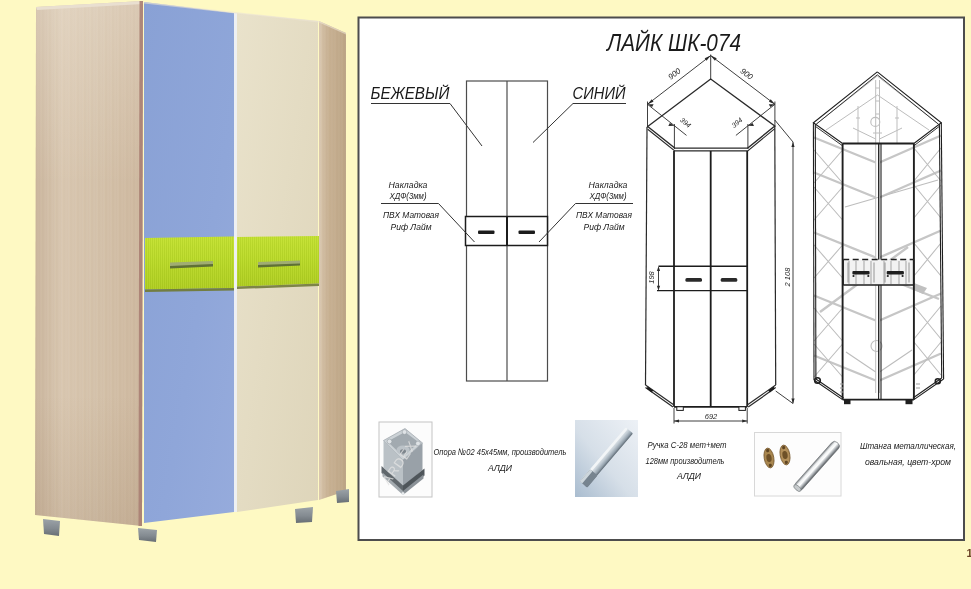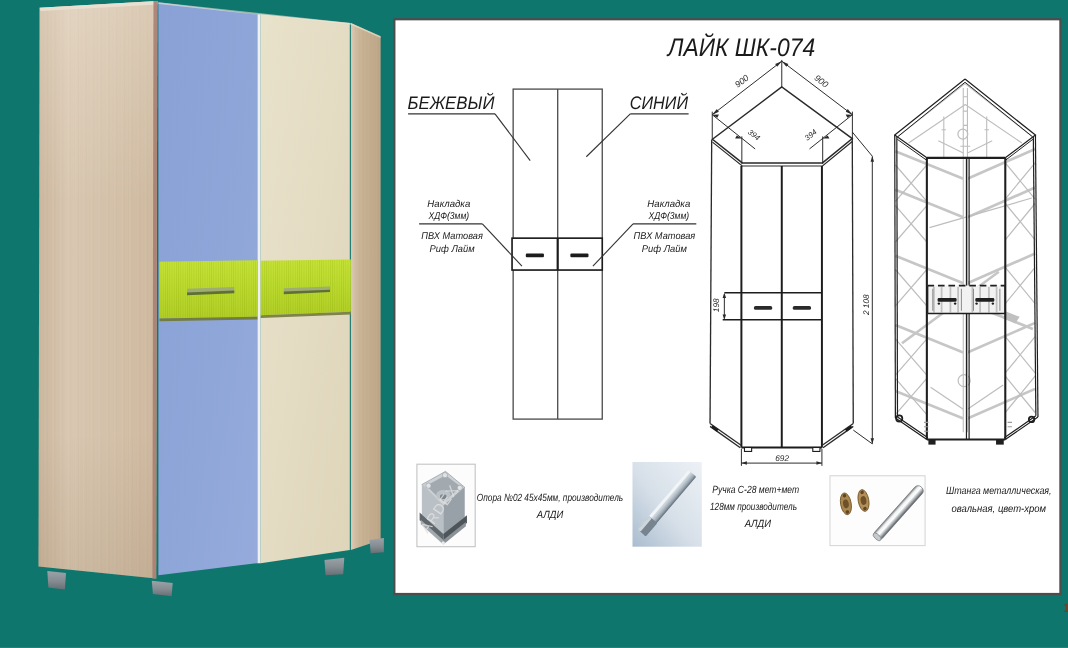--- a/index.html
+++ b/index.html
@@ -1,16 +1,16 @@
 <!DOCTYPE html>
 <html><head>
 <meta charset="utf-8">
 <style>
   html,body{margin:0;padding:0;background:#ffffff;}
-  .page{position:relative;width:971px;height:589px;background:#0f766e;overflow:hidden;}
+  .page{position:relative;width:971px;height:589px;background:#fef9c3;overflow:hidden;}
   text{font-family:"Liberation Sans",sans-serif;}
 </style>
 </head>
 <body>
 <div class="page">
 <svg width="971" height="589" viewBox="0 0 971 589" xmlns="http://www.w3.org/2000/svg">
 <defs>
   <linearGradient id="woodL" x1="0" y1="0" x2="1" y2="0">
     <stop offset="0" stop-color="#cbb79f"></stop>
     <stop offset="0.25" stop-color="#dac9b3"></stop>

